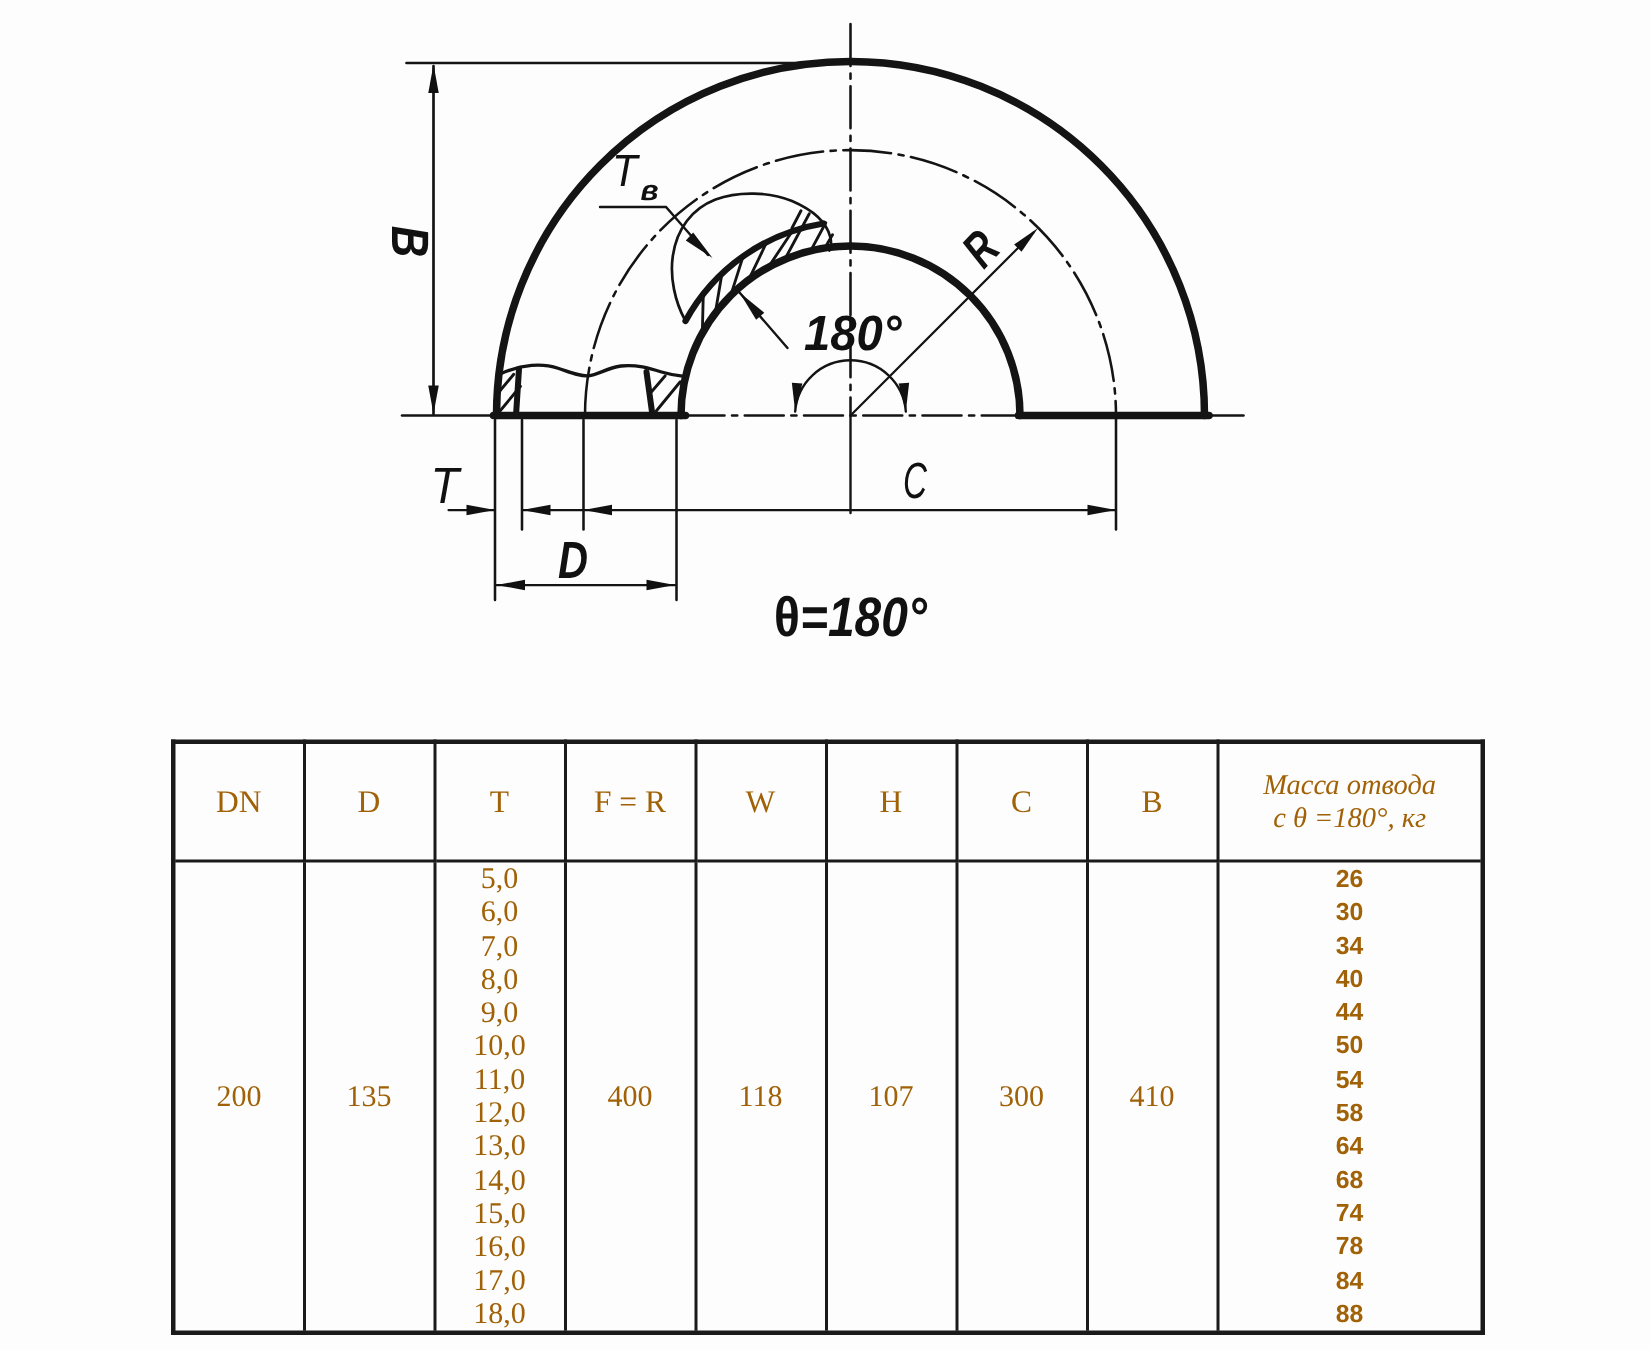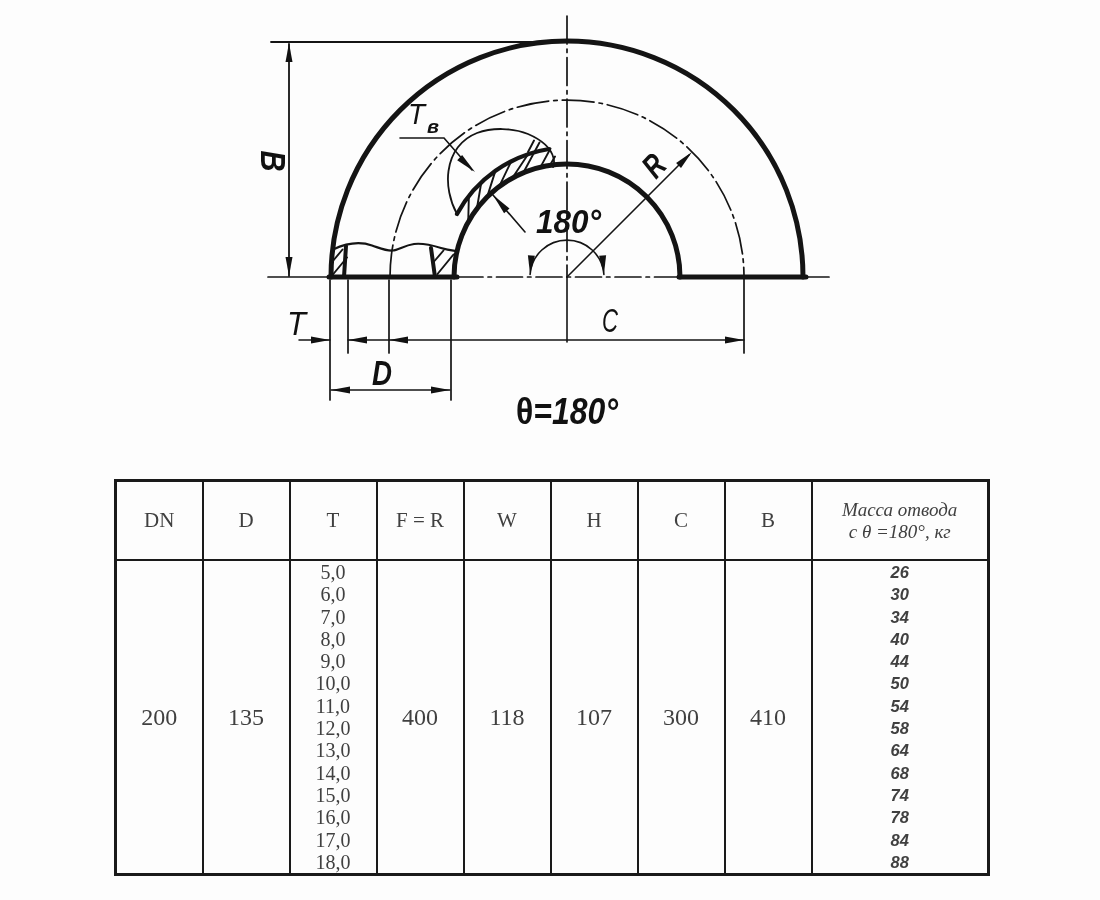--- a/index.html
+++ b/index.html
@@ -1,24 +1,24 @@
 <!DOCTYPE html>
 <html><head>
 <meta charset="utf-8">
 <style>
 html,body{margin:0;padding:0;background:#ffffff;}
 .page{position:relative;width:1100px;height:900px;background:#fdfdfd;font-family:"Liberation Sans",sans-serif;overflow:hidden;}
 svg text{fill:#111;}
-.tbl{position:absolute;left:114px;top:479px;border-collapse:collapse;font-family:"Liberation Serif",serif;color:#404040;}
+.tbl{position:absolute;left:114px;top:493px;border-collapse:collapse;font-family:"Liberation Serif",serif;color:#a16207;}
 .tbl td{border:2px solid #1a1a1a;text-align:center;vertical-align:middle;padding:0;}
 .tbl{border:3px solid #1a1a1a;}
 .hd{font-size:21px;height:77px;}
-.val{font-size:24px;}
+.val{font-size:20px;}
 .tcol{font-size:20px;line-height:22.3px;}
-.mcol{font-family:"Liberation Sans",sans-serif;font-weight:bold;font-size:16.5px;line-height:22.3px;font-style:italic;}
+.mcol{font-family:"Liberation Sans",sans-serif;font-weight:bold;font-size:16.5px;line-height:22.3px;}
 </style>
 </head>
 <body>
 <div class="page">
 
 <svg width="1100" height="460" viewBox="0 0 1100 460" style="position:absolute;left:0;top:0;">
 <g fill="none" stroke="#141414" stroke-width="1.7" stroke-linecap="round">
 
 <path d="M 331 277 A 236 236 0 0 1 803 277" stroke-width="5"></path>
 

